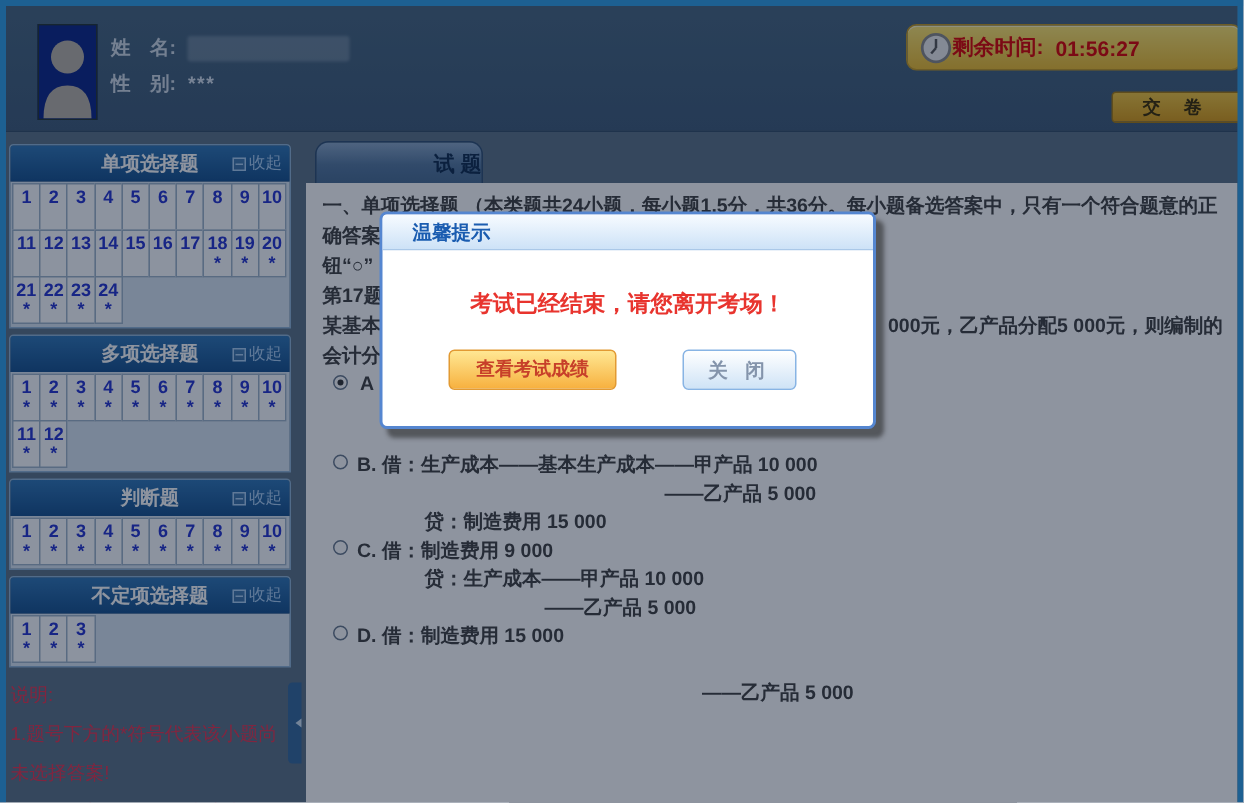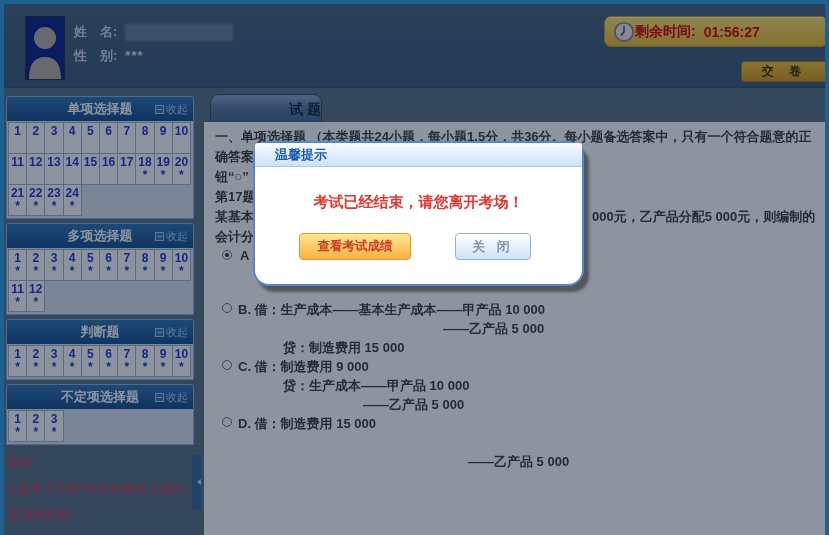--- a/index.html
+++ b/index.html
@@ -66,21 +66,21 @@
   .paper { position:relative; width:621px; height:413px; background:#ffffff; overflow:hidden; }
   .seg { position:absolute; white-space:nowrap; font-size:13px; font-weight:bold; color:#404040; }
   .radio { position:absolute; width:10px; height:10px; border-radius:50%;
     border:1px solid #68788c; background:#fdfdfd; cursor:pointer; }
   .radio.sel::after { content:""; position:absolute; left:2px; top:2px; width:4px; height:4px;
     border-radius:50%; background:#333; }
 
   
   .overlay { position:absolute; inset:0; background:rgba(8,22,45,0.46); z-index:50; }
   .dialog { position:absolute; left:253px; top:141px; width:331px; height:145px; z-index:60;
-    background:#ffffff; border:2px solid #5586d0; border-radius:16px;
+    background:#ffffff; border:2px solid #5586d0; border-radius:5px;
     box-shadow:5px 6px 3px rgba(25,25,25,0.5); }
   .dialog-title { height:24px; line-height:24px; padding-left:20px;
     background:linear-gradient(#f7fbff,#cde2f7); border-bottom:1px solid #aac8e8;
     color:#1a5cb0; font-size:13px; font-weight:bold; border-radius:3px 3px 0 0; }
   .dialog-msg { position:absolute; left:0; top:50px; width:100%; text-align:center;
     color:#e8342e; font-size:15px; font-weight:bold; }
   .btn-primary { position:absolute; left:44px; top:90px; width:112px; height:27px;
     background:linear-gradient(#ffe793,#f7b13f); border:1px solid #e29a33; border-radius:4px;
     color:#c7402a; font-size:12.5px; font-weight:bold; cursor:pointer; }
   .btn-close { position:absolute; left:200px; top:90px; width:76px; height:27px;

